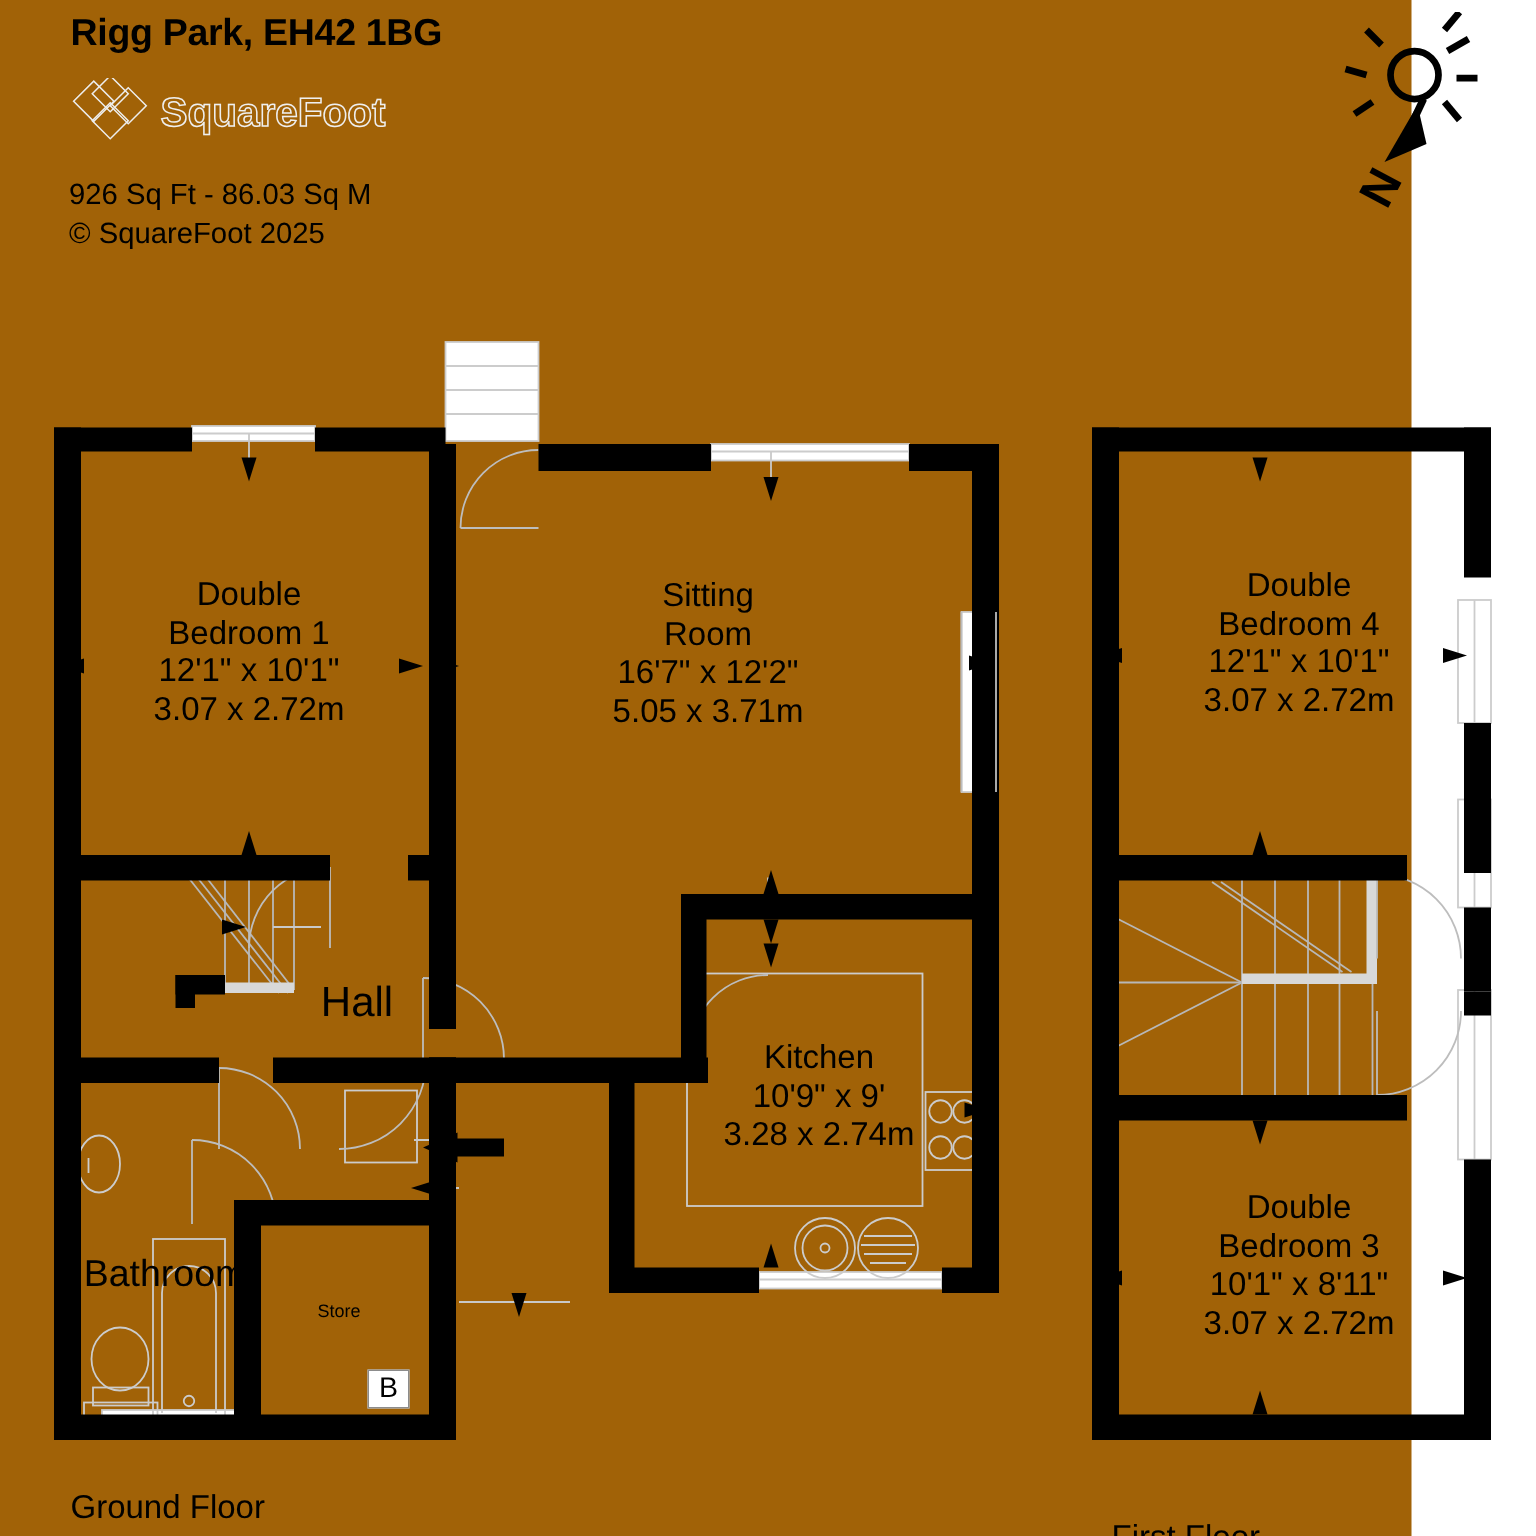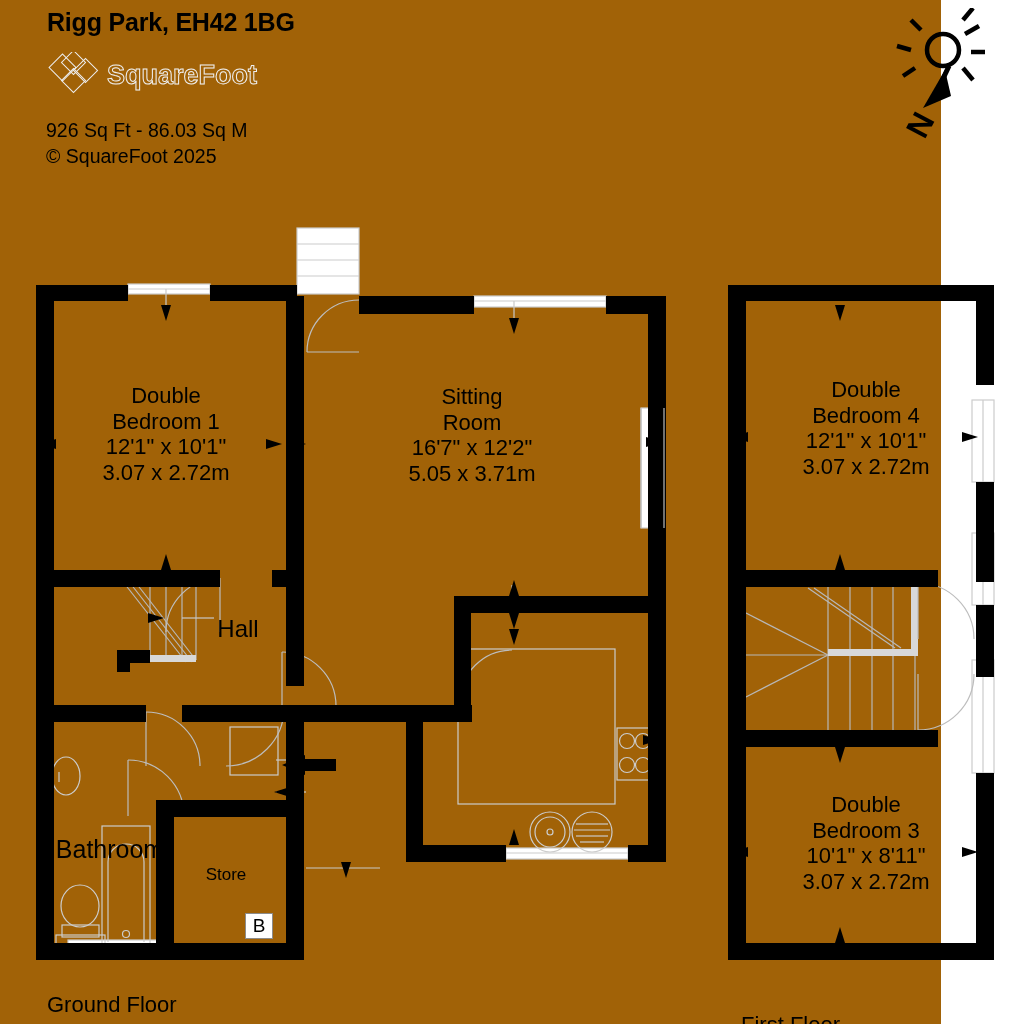--- a/index.html
+++ b/index.html
@@ -62,23 +62,23 @@
     font-size: 22px;
     line-height: 25.5px;
     white-space: nowrap;
     pointer-events: none;
   }
   .room-label .ln { display: block; white-space: nowrap; }
 
   .rl-bed1    { left: 62px;  top: 383px; width: 208px; }
   .rl-sitting { left: 370px; top: 384px; width: 204px; }
   .rl-kitchen { left: 448px; top: 692px; width: 196px; }
-  .rl-hall    { left: 192px; top: 616px; width: 92px;  font-size: 24px; }
+  .rl-hall    { left: 192px; top: 655px; width: 92px;  font-size: 28px; }
   .rl-bath    { left: 50px;  top: 837px; width: 120px; font-size: 25px; }
-  .rl-store   { left: 178px; top: 862px; width: 96px;  font-size: 17px; }
+  .rl-store   { left: 178px; top: 862px; width: 96px;  font-size: 12px; }
   .rl-bed2    { left: 764px; top: 377px; width: 204px; }
   .rl-bed3    { left: 764px; top: 792px; width: 204px; }
 
   
   #boiler-box {
     position: absolute; left: 245px; top: 913px;
     width: 28px; height: 26px;
     border: 1px solid #8c8c8c;
     background: #fff;
     font-size: 19px; color: #000;
@@ -419,20 +419,25 @@
     <span class="ln">3.07 x 2.72m</span>
   </div>
 
   <div class="room-label rl-sitting">
     <span class="ln">Sitting</span>
     <span class="ln">Room</span>
     <span class="ln">16'7" x 12'2"</span>
     <span class="ln">5.05 x 3.71m</span>
   </div>
 
+  <div class="room-label rl-kitchen">
+    <span class="ln">Kitchen</span>
+    <span class="ln">10'9" x 9'</span>
+    <span class="ln">3.28 x 2.74m</span>
+  </div>
 
   <div class="room-label rl-hall">
     <span class="ln">Hall</span>
   </div>
 
   <div class="room-label rl-bath">
     <span class="ln">Bathroom</span>
   </div>
 
   <div class="room-label rl-store">

